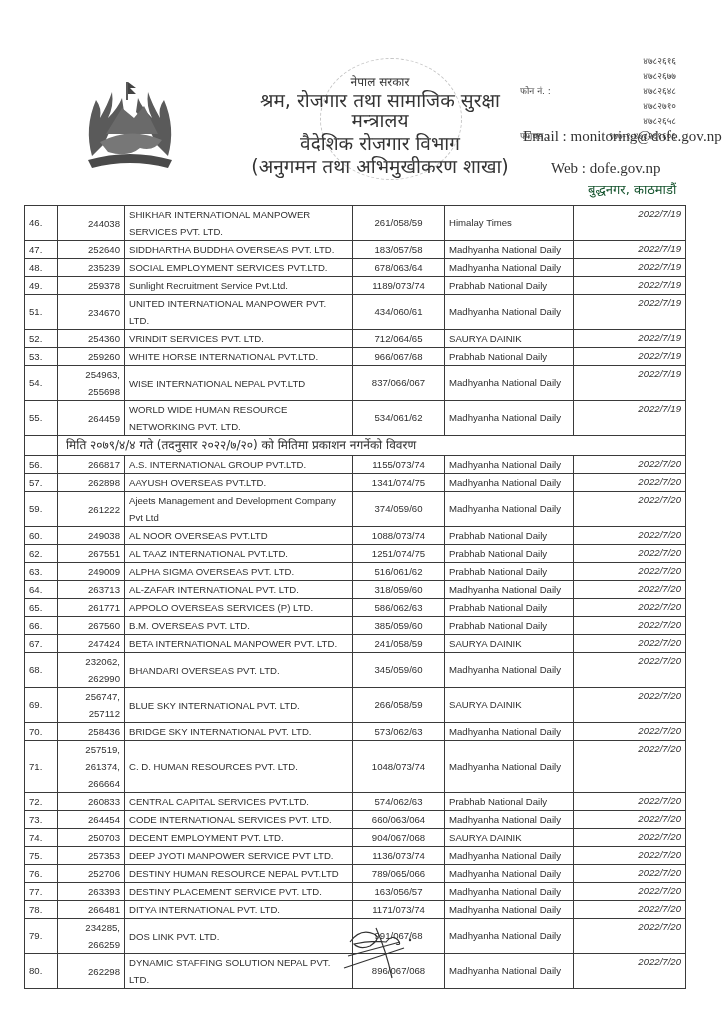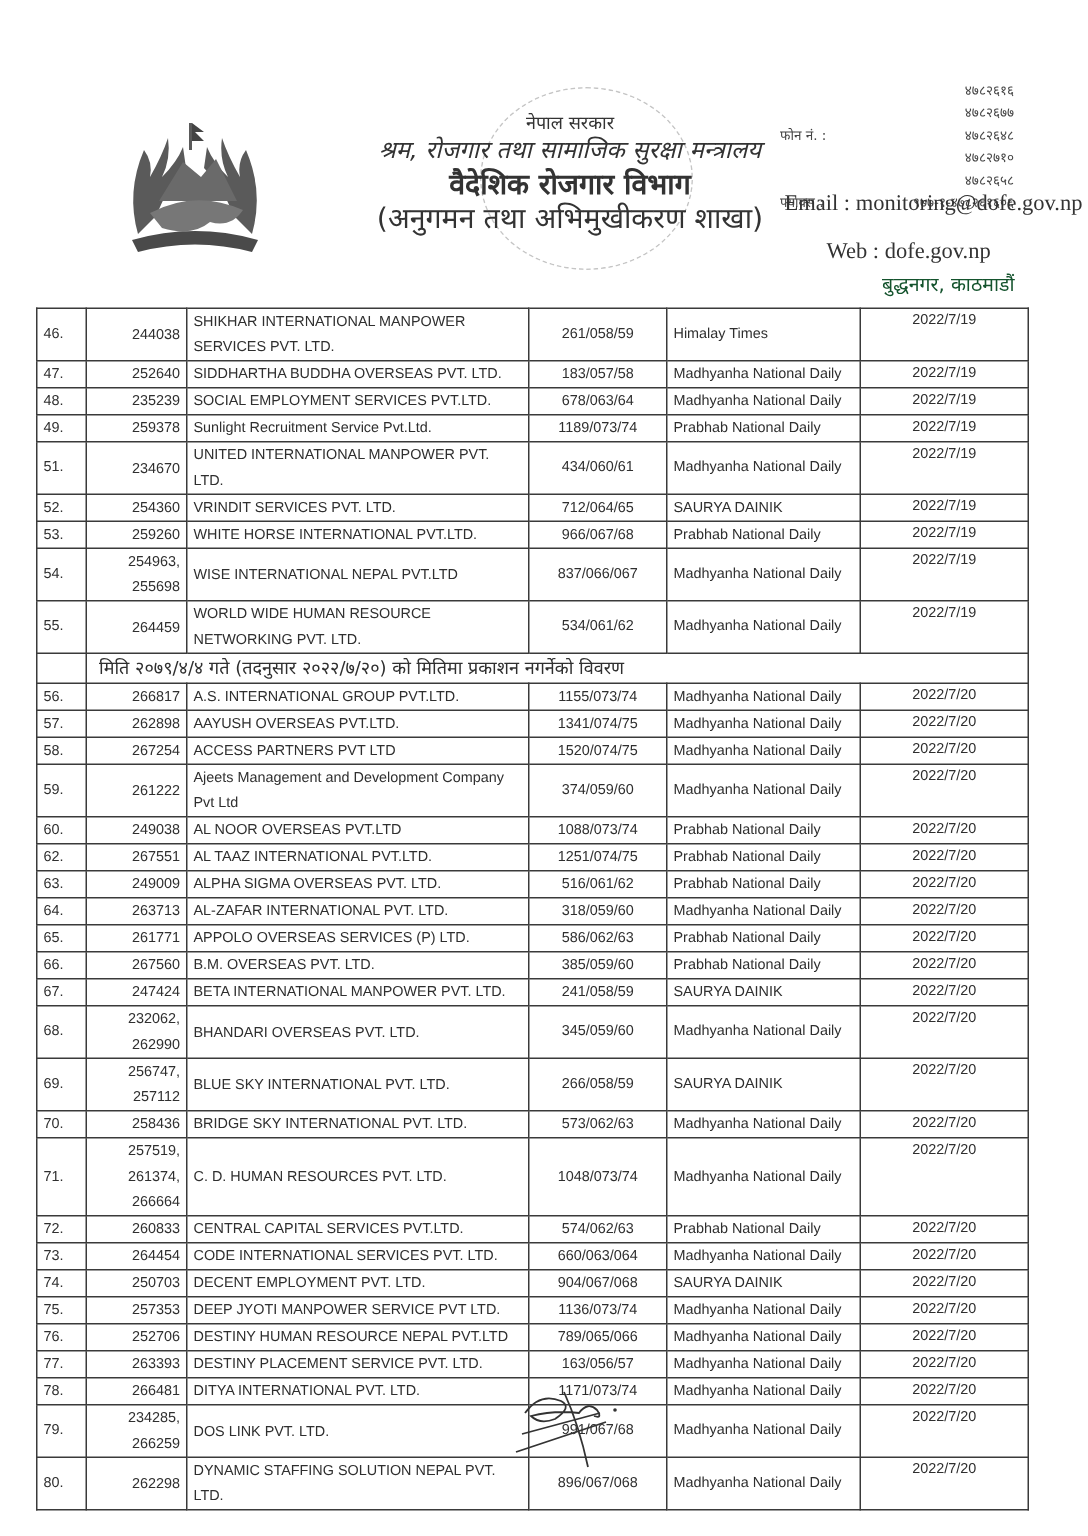--- a/index.html
+++ b/index.html
@@ -3,42 +3,42 @@
 <meta charset="utf-8">
 <style>
   html, body { margin: 0; padding: 0; background: #ffffff; }
   body {
     width: 725px; height: 1024px; position: relative; overflow: hidden;
     font-family: "Liberation Sans", "DejaVu Sans", sans-serif; color: #2a2a2a;
   }
   .logo { position: absolute; left: 78px; top: 78px; width: 104px; height: 100px; }
   .center-head { position: absolute; left: 230px; top: 74px; width: 300px; text-align: center; color: #333; }
   .center-head .l1 { font-family: "DejaVu Sans", sans-serif; font-size: 12px; line-height: 16px; }
-  .center-head .l2 { font-family: "DejaVu Sans", sans-serif; font-size: 16px; line-height: 20px; font-style: italic; }
-  .center-head .l3 { font-family: "DejaVu Sans", sans-serif; font-size: 19px; font-weight: bold; line-height: 26px; }
+  .center-head .l2 { font-family: "DejaVu Sans", sans-serif; font-size: 19px; line-height: 20px; }
+  .center-head .l3 { font-family: "DejaVu Sans", sans-serif; font-size: 19px; font-weight: normal; line-height: 26px; }
   .center-head .l4 { font-family: "DejaVu Sans", sans-serif; font-size: 19px; line-height: 20px; }
   .stamp { position: absolute; left: 320px; top: 58px; width: 140px; height: 120px; border-radius: 50%;
            border: 1px dashed rgba(90,90,90,0.35); pointer-events: none; }
   .contact { position: absolute; left: 520px; top: 54px; width: 200px; font-size: 11px; color: #444; }
   .contact .row { display: flex; height: 15px; line-height: 15px; }
   .contact .lbl { width: 70px; font-family: "DejaVu Sans", sans-serif; font-size: 9px; }
   .contact .val { flex: 1; text-align: right; padding-right: 44px; font-family: "DejaVu Sans", sans-serif; font-size: 9px; }
   .email { position: absolute; left: 523px; top: 128px; font-family: "Liberation Serif", serif; font-size: 15px; color: #333; }
   .web { position: absolute; left: 523px; top: 148px; font-family: "Liberation Serif", serif; font-size: 15px; color: #333; }
   .place { position: absolute; left: 588px; top: 174px; font-family: "DejaVu Sans", sans-serif; font-size: 13px; color: #14532d; }
 
   table.list { position: absolute; left: 24px; top: 205px; width: 662px; border-collapse: collapse; table-layout: fixed;
                font-family: "Liberation Sans", sans-serif; font-size: 9.6px; color: #2f2f2f; }
   table.list td { border: 1px solid #3a3a3a; padding: 0 4px; height: 13.6px; line-height: 13.6px; vertical-align: middle; white-space: nowrap; overflow: hidden; }
   table.list td.sn { width: 24px; }
   table.list td.id { width: 58px; text-align: right; white-space: normal; line-height: 17px; }
   table.list td.nm { white-space: normal; line-height: 17px; }
   table.list td.rg { width: 83px; text-align: center; }
   table.list td.np { width: 120px; }
-  table.list td.dt { width: 103px; text-align: center; vertical-align: top; padding-top: 1px; }
+  table.list td.dt { width: 103px; text-align: right; vertical-align: top; padding-top: 1px; font-style: italic; }
   table.list tr.tall td { height: 30px; }
   table.list tr.xtall td { height: 46px; }
   table.list tr.section td { height: 19px; font-family: "DejaVu Sans", sans-serif; font-size: 12px; }
   table.list tr.section td.sec-text { padding-left: 8px; }
 
   .signature { position: absolute; left: 330px; top: 920px; width: 110px; height: 60px; }
 </style>
 </head>
 <body>
 
@@ -191,28 +191,20 @@
         <td class="dt">2022/7/20</td>
       </tr>
       <tr>
         <td class="sn">57.</td>
         <td class="id">262898</td>
         <td class="nm">AAYUSH OVERSEAS PVT.LTD.</td>
         <td class="rg">1341/074/75</td>
         <td class="np">Madhyanha National Daily</td>
         <td class="dt">2022/7/20</td>
       </tr>
-      <tr>
-        <td class="sn">58.</td>
-        <td class="id">267254</td>
-        <td class="nm">ACCESS PARTNERS PVT LTD</td>
-        <td class="rg">1520/074/75</td>
-        <td class="np">Madhyanha National Daily</td>
-        <td class="dt">2022/7/20</td>
-      </tr>
       <tr class="tall">
         <td class="sn">59.</td>
         <td class="id">261222</td>
         <td class="nm">Ajeets Management and Development Company Pvt Ltd</td>
         <td class="rg">374/059/60</td>
         <td class="np">Madhyanha National Daily</td>
         <td class="dt">2022/7/20</td>
       </tr>
       <tr>
         <td class="sn">60.</td>

